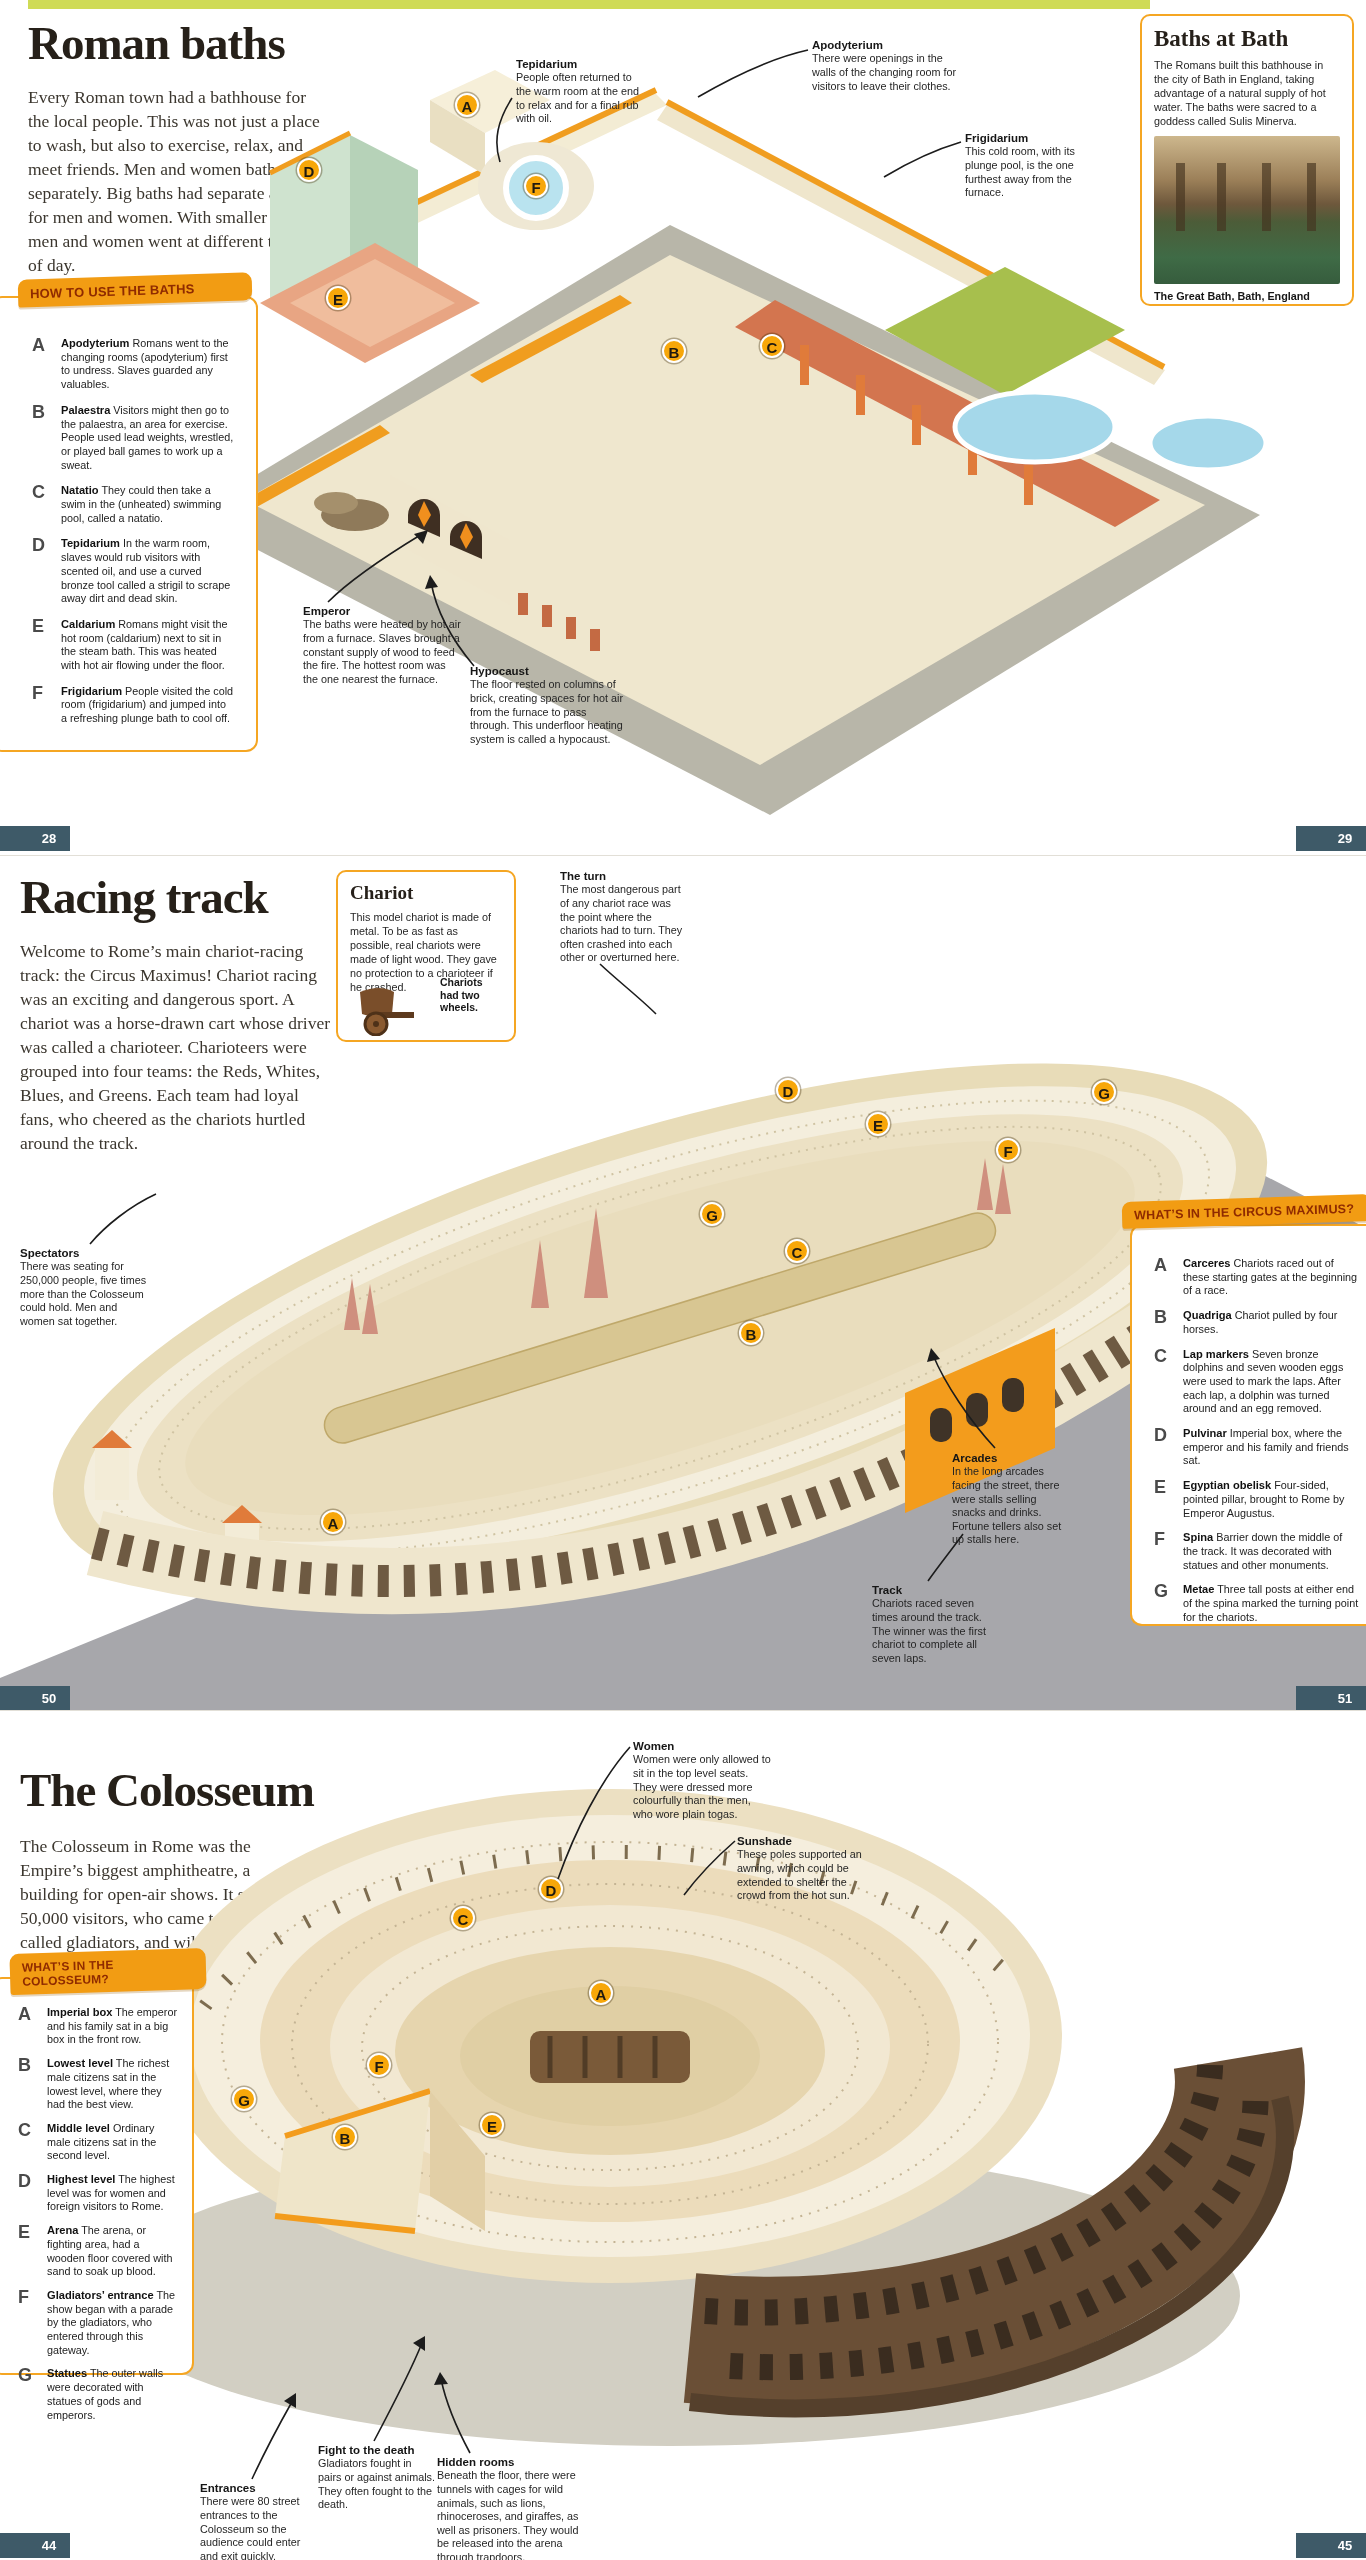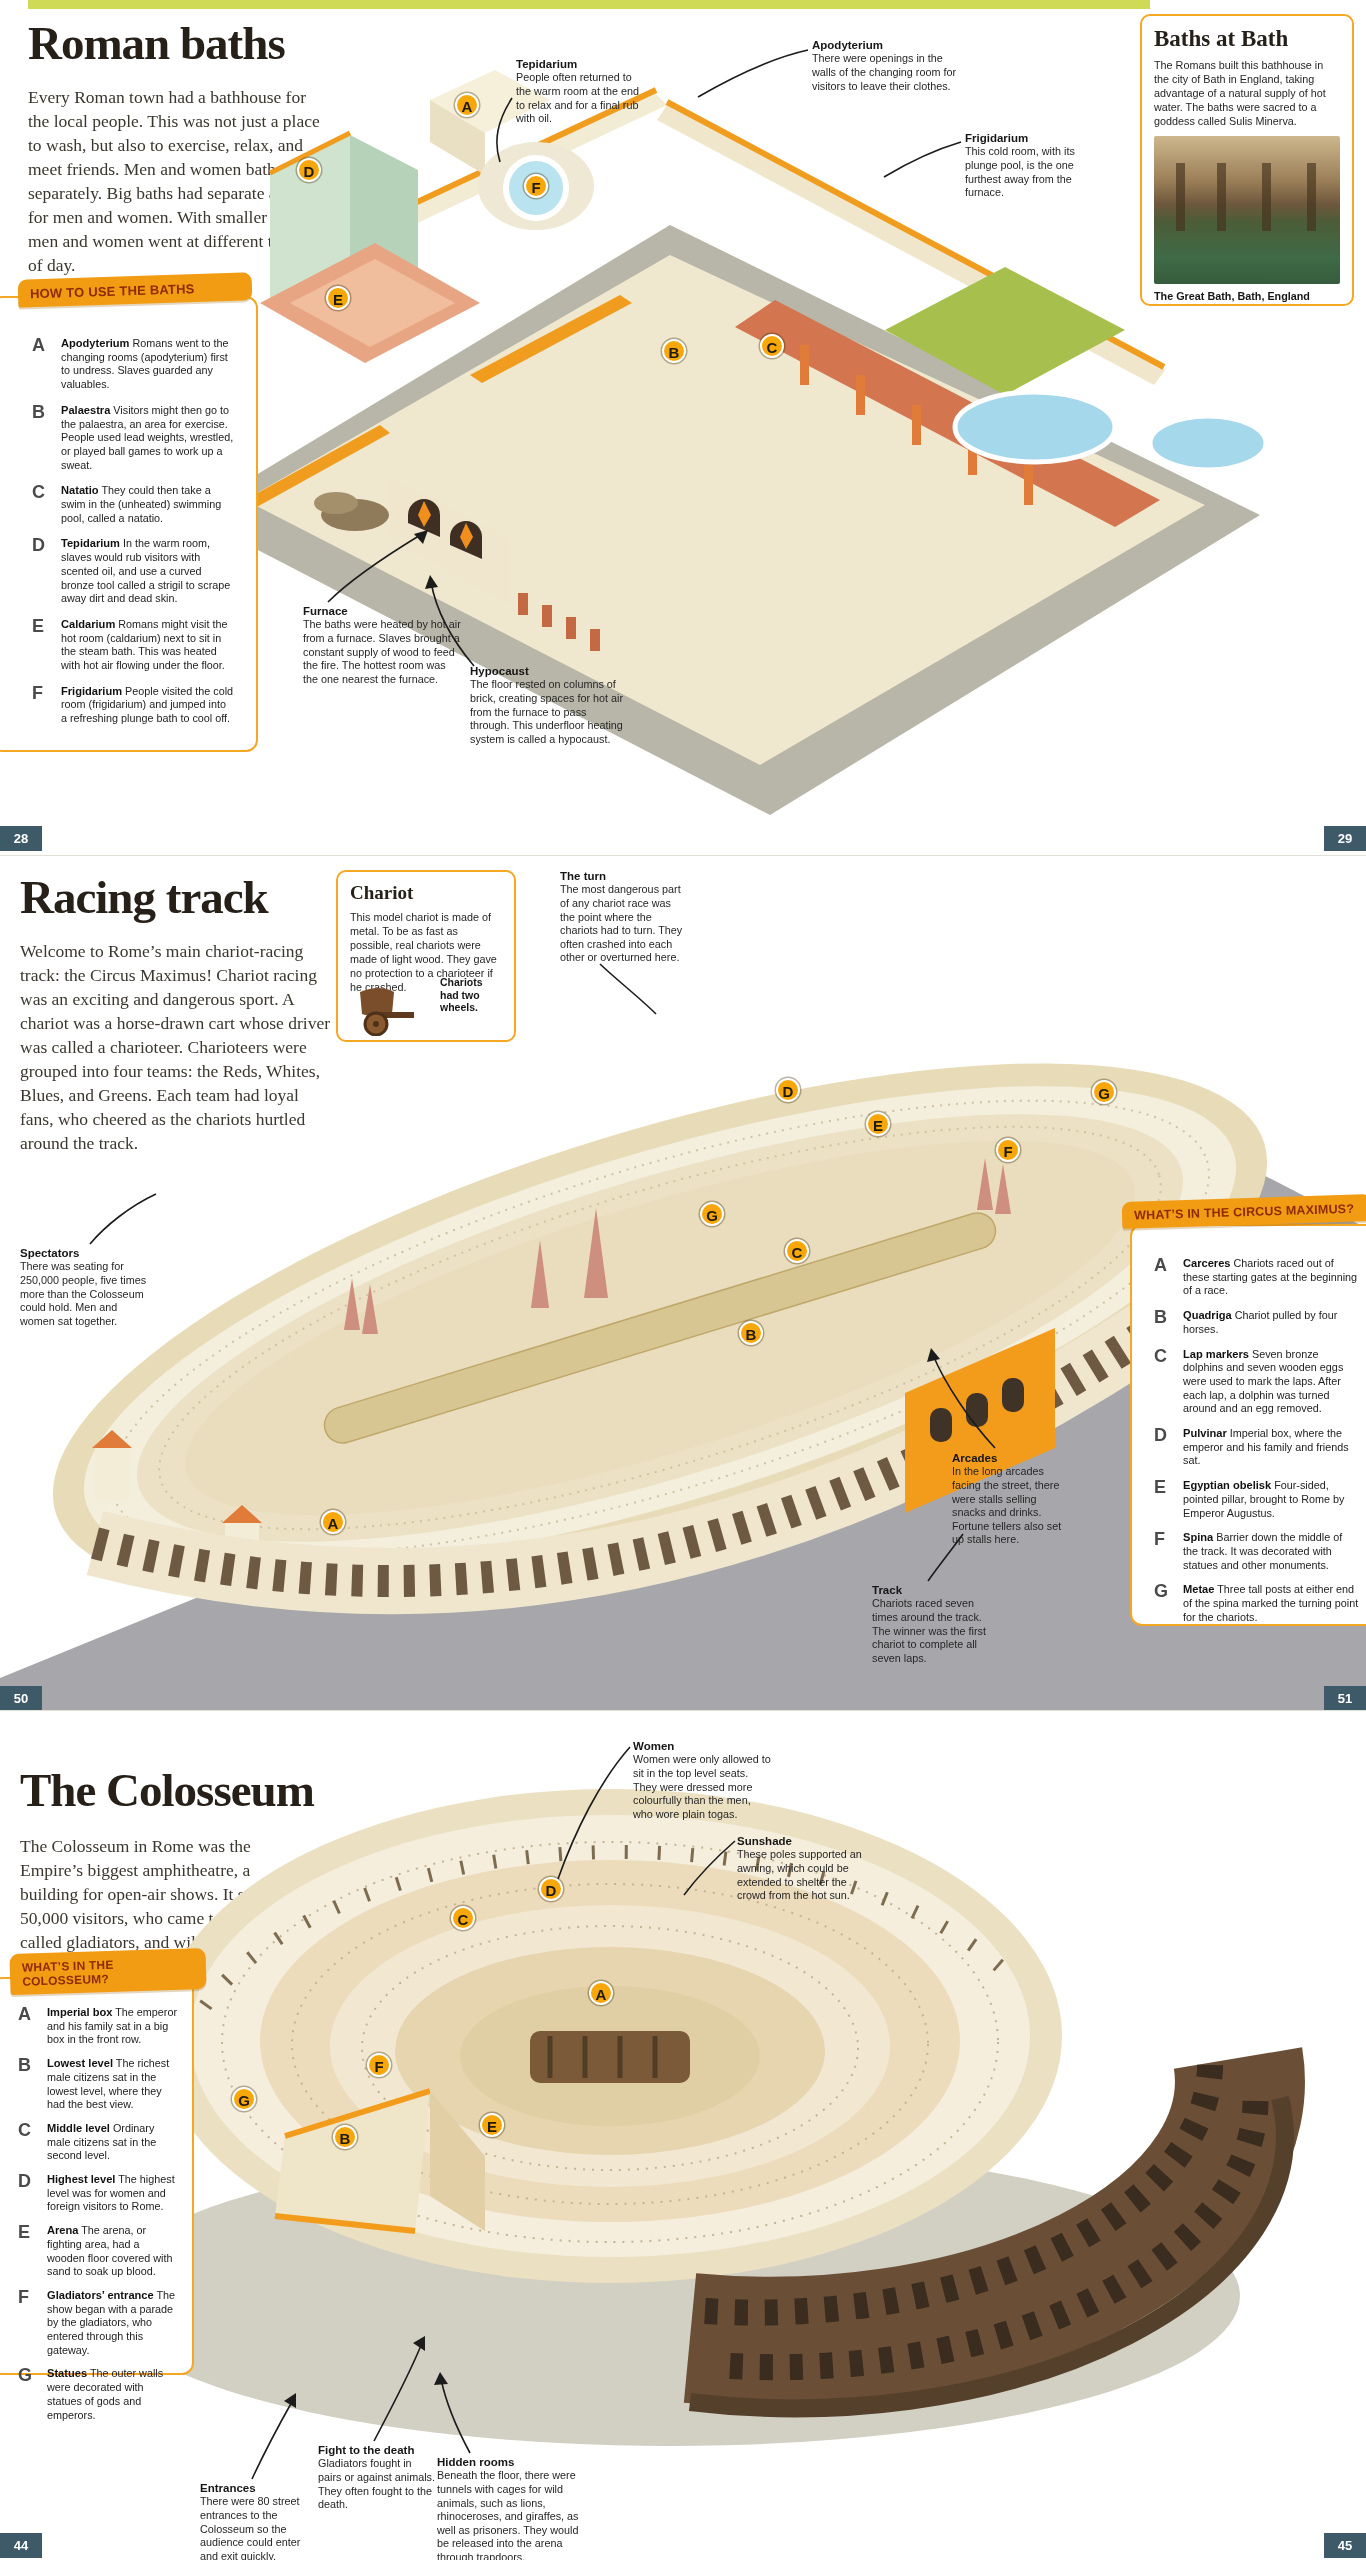--- a/index.html
+++ b/index.html
@@ -29,21 +29,21 @@
   .featurebox{position:absolute;background:#fff;border:2.5px solid #F5A623;border-radius:10px;
               box-sizing:border-box;padding:10px 12px;}
   .featurebox .ft{font-family:"Liberation Serif","DejaVu Serif",serif;font-weight:bold;
                   font-size:23px;color:#26201a;margin-bottom:6px;}
   .featurebox .fx{font-size:10.8px;line-height:1.3;color:#262626;}
   .photo{position:relative;margin-top:8px;width:100%;height:148px;border-radius:2px;overflow:hidden;
          background:linear-gradient(180deg,#cdb78d 0%,#9b7f58 30%,#6e583c 46%,#4c5c38 58%,#3f6b46 82%,#365c3d 100%);}
   .photo .col{position:absolute;top:18%;width:9px;height:46%;background:#43331f;opacity:.65;}
   .pcaption{font-weight:bold;font-size:10.8px;color:#161616;margin-top:6px;}
   .pagebar{position:absolute;width:42px;height:25px;background:#3E5A68;color:#fff;
-           font-weight:bold;font-size:13px;line-height:25px;text-align:center;}
+           font-weight:bold;font-size:13px;line-height:25px;text-align:center;padding-left:28px;}
   .lime{position:absolute;background:#CFDB56;}
   .fact-title{font-family:"Liberation Serif","DejaVu Serif",serif;font-weight:bold;font-size:21px;color:#262019;}
   .fact-text{font-family:"Liberation Serif","DejaVu Serif",serif;font-size:13.5px;line-height:1.35;color:#3b362e;}
   .leader{position:absolute;pointer-events:none;z-index:2;}
   svg{display:block;}
 </style>
 </head>
 <body>
 
 <div class="page">
@@ -122,21 +122,21 @@
   </div>
   <div class="callout" style="left:812px;top:38px;width:150px;">
     <div class="h">Apodyterium</div>
     <div class="t">There were openings in the walls of the changing room for visitors to leave their clothes.</div>
   </div>
   <div class="callout" style="left:965px;top:131px;width:136px;">
     <div class="h">Frigidarium</div>
     <div class="t">This cold room, with its plunge pool, is the one furthest away from the furnace.</div>
   </div>
   <div class="callout" style="left:303px;top:604px;width:160px;">
-    <div class="h">Furnace</div>
+    <div class="h">Emperor</div>
     <div class="t">The baths were heated by hot air from a furnace. Slaves brought a constant supply of wood to feed the fire. The hottest room was the one nearest the furnace.</div>
   </div>
   <div class="callout" style="left:470px;top:664px;width:156px;">
     <div class="h">Hypocaust</div>
     <div class="t">The floor rested on columns of brick, creating spaces for hot air from the furnace to pass through. This underfloor heating system is called a hypocaust.</div>
   </div>
 
   <div class="badge" style="left:455px;top:93px;">A</div>
   <div class="badge" style="left:662px;top:339px;">B</div>
   <div class="badge" style="left:760px;top:334px;">C</div>

